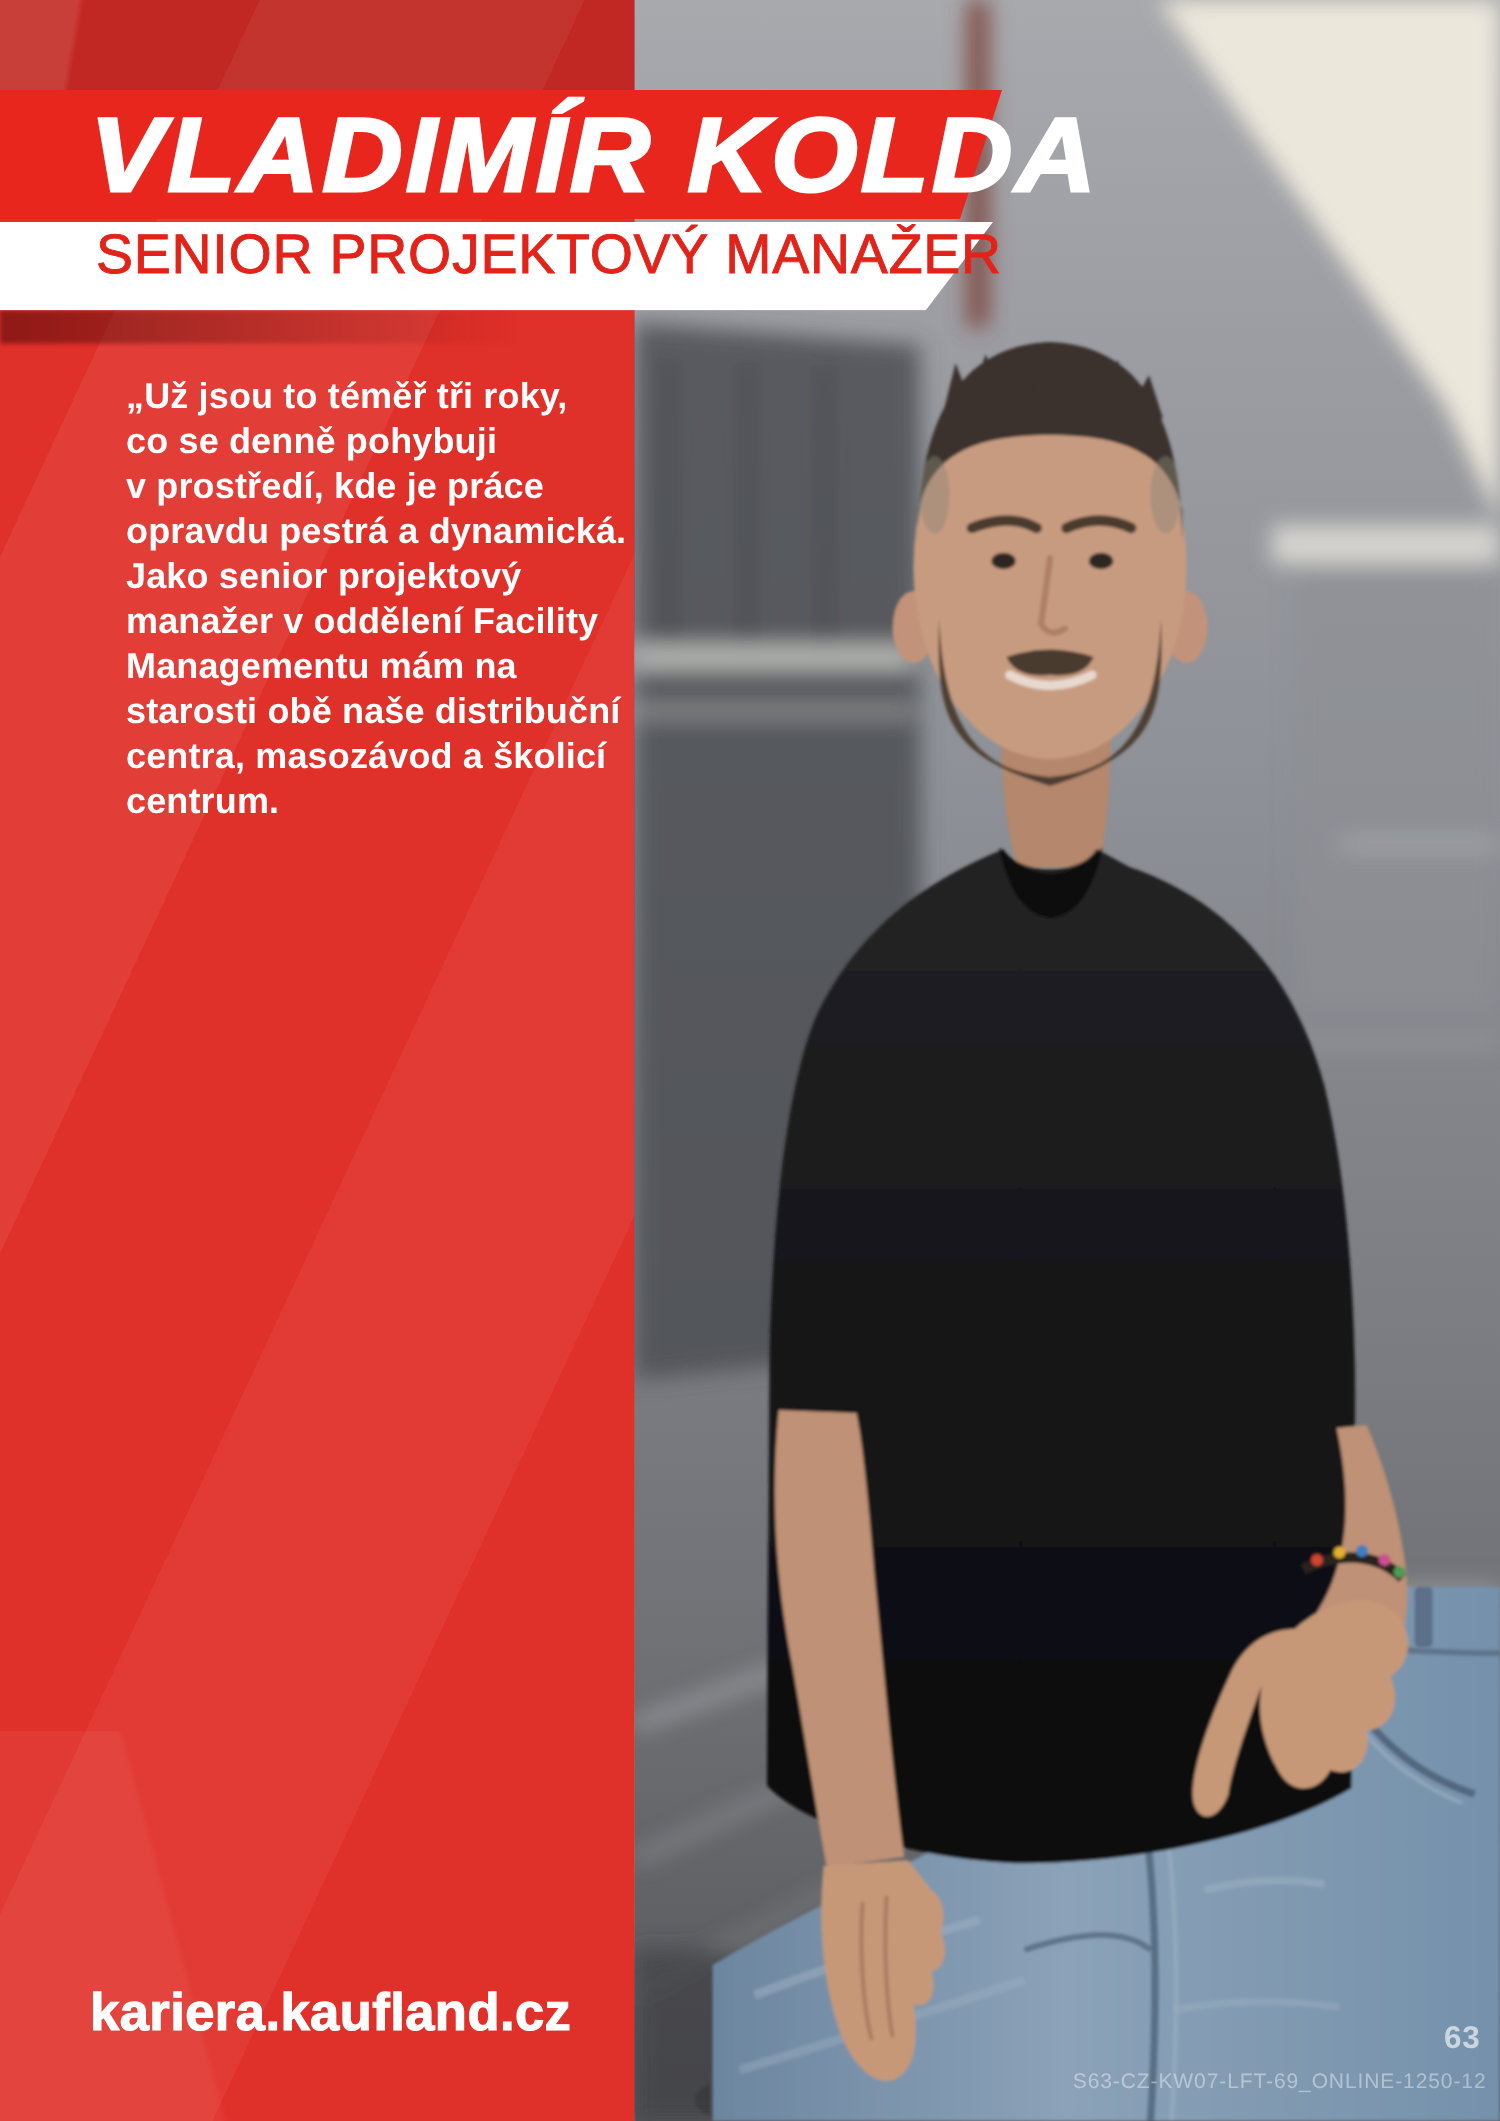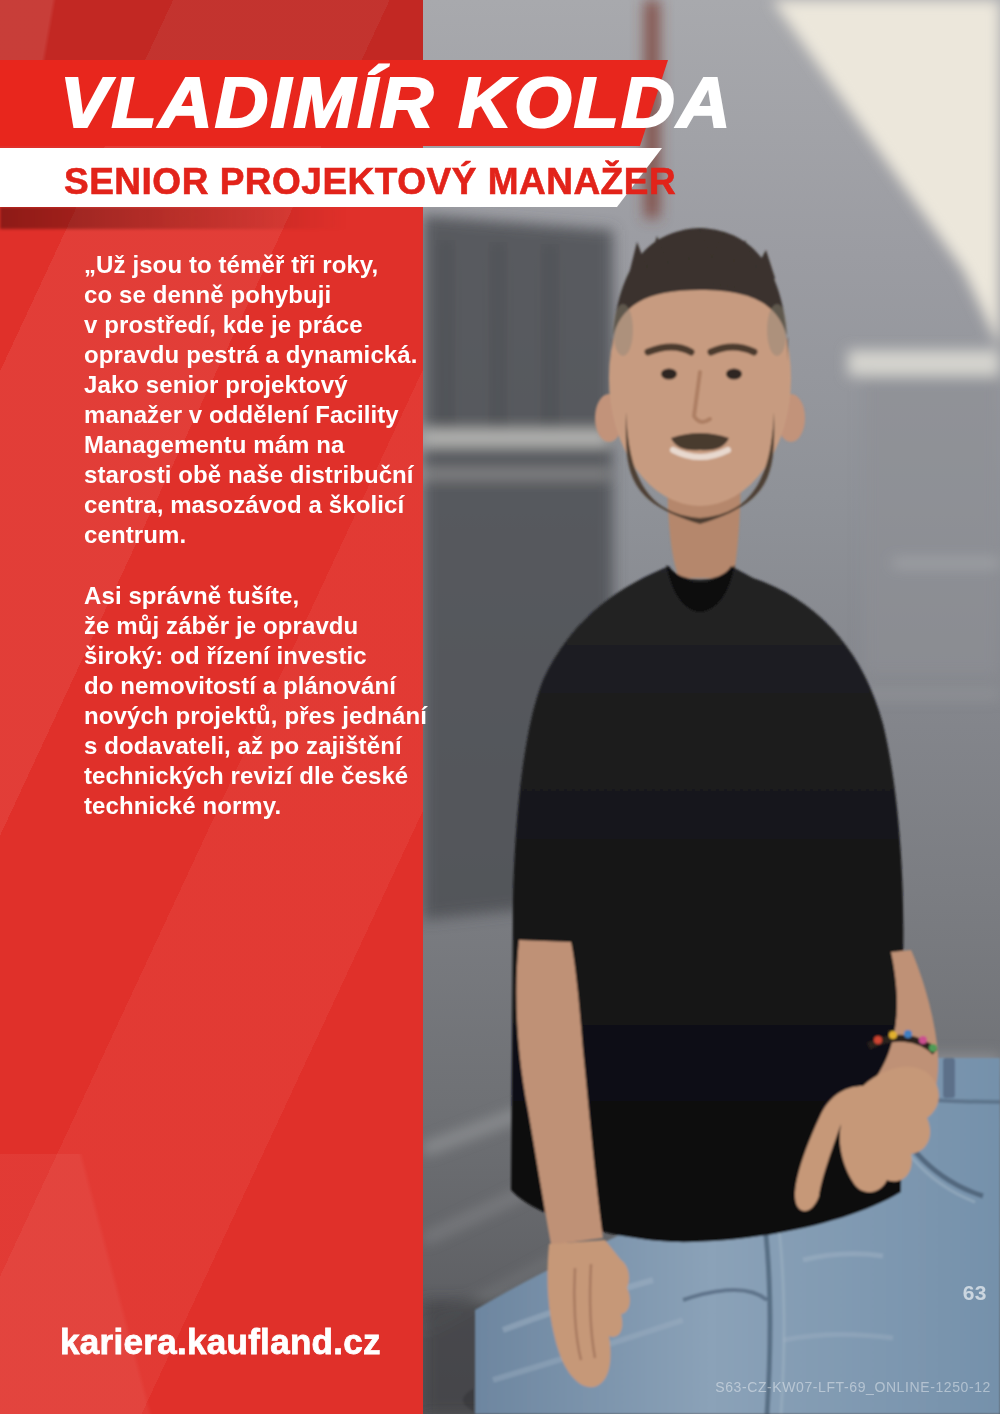--- a/index.html
+++ b/index.html
@@ -34,44 +34,44 @@
     color:var(--text_white,#fff);font-style:italic;font-weight:700;font-size:70px;
     letter-spacing:2px;-webkit-text-stroke:2px #fff;
     transform:scaleX(1.06);transform-origin:left center;white-space:nowrap;
   }
   .role-banner-bg{
     position:absolute;left:0;top:148px;width:662px;height:59px;z-index:3;
     background:#fff;
     clip-path:polygon(0 0,100% 0,calc(100% - 45px) 100%,0 100%);
   }
   .role-text{
-    position:absolute;left:64px;top:148px;height:67px;z-index:4;margin:0;
+    position:absolute;left:64px;top:136px;height:67px;z-index:4;margin:0;
     display:flex;align-items:center;
-    color:var(--subtitle_red,#e2231a);font-weight:700;font-size:37px;letter-spacing:.5px;
+    color:var(--subtitle_red,#e2231a);font-weight:400;font-size:37px;letter-spacing:.5px;
     -webkit-text-stroke:.6px var(--subtitle_red,#e2231a);white-space:nowrap;
   }
   .banner-shadow{
     position:absolute;left:0;top:207px;width:423px;height:22px;z-index:2;
     background:linear-gradient(to right,rgba(60,5,4,.50),rgba(90,12,8,.28) 45%,rgba(120,25,15,0) 82%);
     filter:blur(1.5px);
   }
   
   .quote{position:absolute;left:60px;top:250px;width:360px;z-index:2;margin-left:24px;}
   .quote p{
     margin:0 0 31px 0;color:var(--text_white,#fff);
     font-size:24px;line-height:30px;font-weight:700;white-space:pre-line;
     letter-spacing:.1px;
   }
   
   .website{
     position:absolute;left:60px;top:1322px;z-index:2;color:var(--text_white,#fff);
     font-size:35px;font-weight:700;-webkit-text-stroke:.8px #fff;letter-spacing:.3px;
   }
   .page-number{
-    position:absolute;right:13px;top:1281px;z-index:2;color:rgba(255,255,255,.62);
+    position:absolute;right:13px;top:1347px;z-index:2;color:rgba(255,255,255,.62);
     font-size:21px;font-weight:700;letter-spacing:.5px;
   }
   .print-code{
     position:absolute;right:9px;top:1379px;z-index:2;color:rgba(255,255,255,.42);
     font-size:14px;font-weight:400;letter-spacing:.6px;
   }
 </style>
 </head>
 <body>
 
@@ -187,27 +187,19 @@
     <p>„Už jsou to téměř tři roky,
 co se denně pohybuji
 v prostředí, kde je práce
 opravdu pestrá a dynamická.
 Jako senior projektový
 manažer v oddělení Facility
 Managementu mám na
 starosti obě naše distribuční
 centra, masozávod a školicí
 centrum.</p>
-    <p>Asi správně tušíte,
-že můj záběr je opravdu
-široký: od řízení investic
-do nemovitostí a plánování
-nových projektů, přes jednání
-s dodavateli, až po zajištění
-technických revizí dle české
-technické normy.</p>
   </div>
 
   <div class="website">kariera.kaufland.cz</div>
   <div class="page-number">63</div>
   <div class="print-code">S63-CZ-KW07-LFT-69_ONLINE-1250-12</div>
 
 </div>
 
 </body></html>

